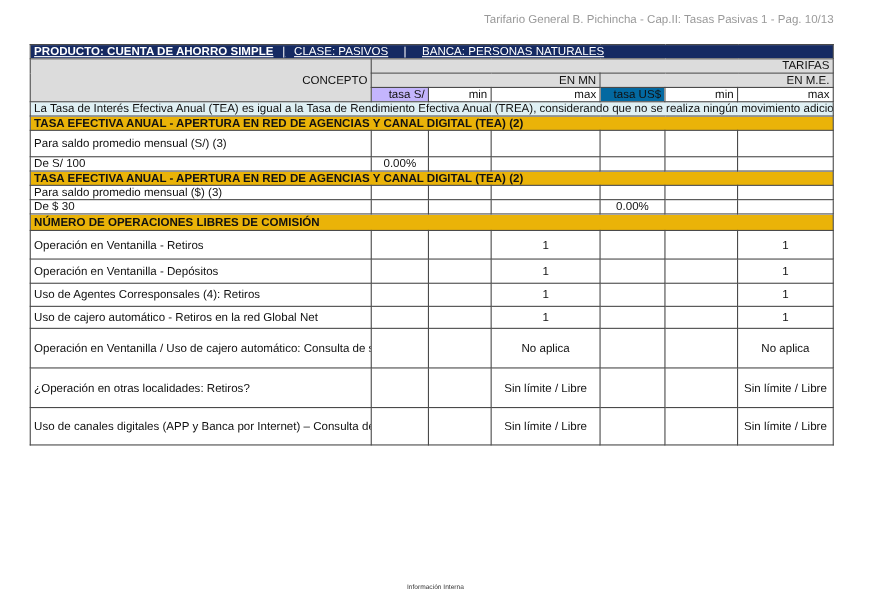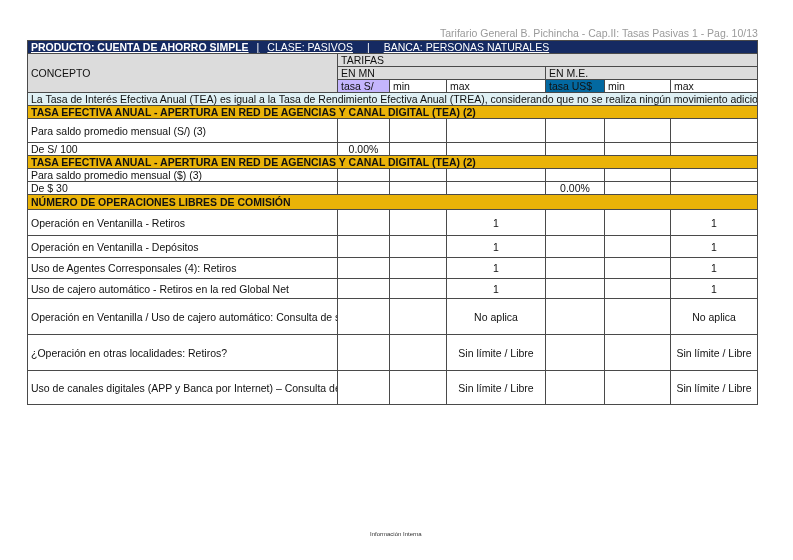--- a/index.html
+++ b/index.html
@@ -1,23 +1,23 @@
 <!DOCTYPE html>
 <html><head>
 <meta charset="utf-8">
 <style>
   html, body { margin:0; padding:0; background:#ffffff; }
   body { width:793px; height:560px; position:relative; overflow:hidden; font-family:"Liberation Sans", sans-serif; color:#111; }
-  .page-header { position:absolute; left:440px; top:27px; font-size:10.5px; color:#9a9a9a; white-space:nowrap; }
+  .page-header { position:absolute; left:440px; top:12px; font-size:10.5px; color:#9a9a9a; white-space:nowrap; }
   table.tarifario { position:absolute; left:27px; top:40px; width:730px; border-collapse:collapse; table-layout:fixed; font-size:10.5px; }
   table.tarifario td { border:1px solid #4a4a4a; padding:0 3px; height:12px; line-height:12px; vertical-align:middle; overflow:hidden; white-space:nowrap; }
   .banner td { background:#152a62; color:#ffffff; font-weight:bold; font-size:10.5px; height:13px; padding-left:6px;text-decoration:underline; }
   .banner .pipe { font-weight:normal; padding:0 8px; }
   .banner .norm { font-weight:normal; }
-  .hdr td { background:#dcdcdc; text-align:left; height:11px; line-height:11px; }
+  .hdr td { background:#dcdcdc; text-align:right; height:11px; line-height:11px; }
   .note td { background:#dff0f4; white-space:normal; line-height:13px; padding:1px 3px; }
   .section td { background:#eab308; font-weight:bold; height:11px; line-height:11px; }
   td.c { text-align:center; }
   td.wrap { white-space:normal; line-height:13px; }
   .footer { position:absolute; left:370px; top:531px; font-size:6px; color:#333; }
 </style>
 </head>
 <body>
 
 <div class="page-header">Tarifario General B. Pichincha  -  Cap.II: Tasas Pasivas 1 - Pag. 10/13</div>

